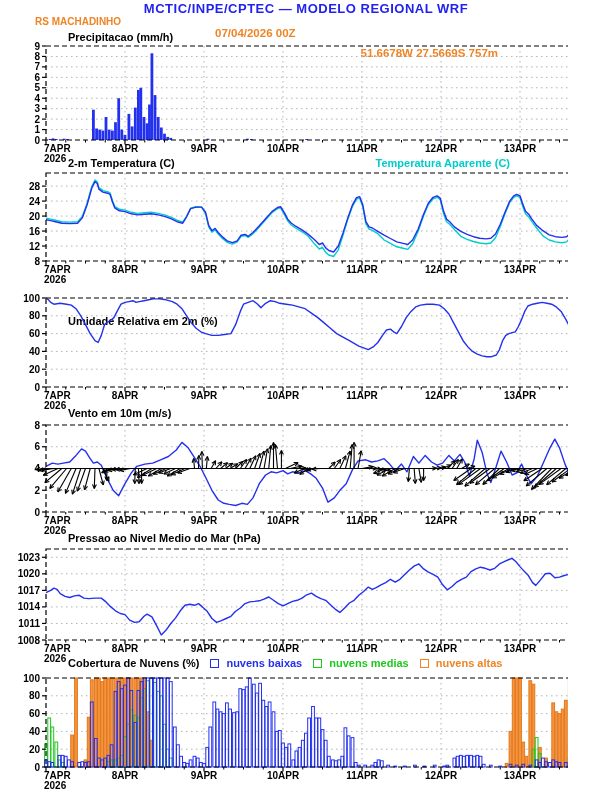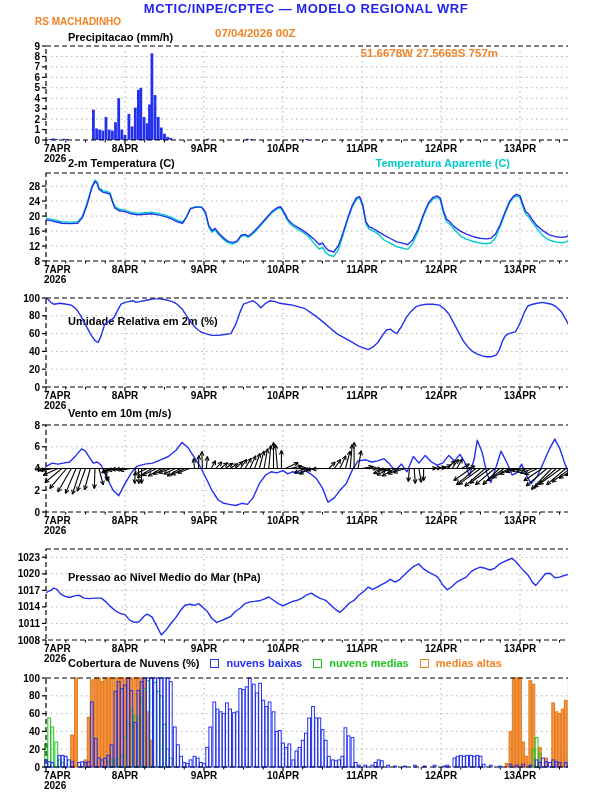--- a/index.html
+++ b/index.html
@@ -29,30 +29,30 @@
   <div class="abs hdr-title">MCTIC/INPE/CPTEC — MODELO REGIONAL WRF</div>
   <span class="abs station">RS MACHADINHO</span>
   <span class="abs rundate">07/04/2026 00Z</span>
   <div class="abs location">51.6678W 27.5669S 757m</div>
 
   <div class="abs ptitle" style="left:68px;top:31px;">Precipitacao (mm/h)</div>
   <div class="abs ptitle" style="left:68px;top:157px;">2-m Temperatura (C)</div>
   <div class="abs ptitle t-cyan" style="right:58px;top:157px;">Temperatura Aparente (C)</div>
   <div class="abs ptitle" style="left:68px;top:282px;margin-top:33px;">Umidade Relativa em 2m (%)</div>
   <div class="abs ptitle" style="left:68px;top:407px;">Vento em 10m (m/s)</div>
-  <div class="abs ptitle" style="left:68px;top:532px;margin-top:39px;">Pressao ao Nivel Medio do Mar (hPa)</div>
+  <div class="abs ptitle" style="left:68px;top:532px;">Pressao ao Nivel Medio do Mar (hPa)</div>
 
   <div class="abs legend-row">
     <span class="ptitle">Cobertura de Nuvens (%)</span>
     <span class="lgbox box-blue"></span>
     <span class="lg-blue">nuvens baixas</span>
     <span class="lgbox box-green"></span>
     <span class="lg-green">nuvens medias</span>
     <span class="lgbox box-orange"></span>
-    <span class="lg-orange">medias altas</span>
+    <span class="lg-orange">nuvens altas</span>
   </div>
 
   <svg id="chart-svg" width="612" height="792">
       <g>
         <g>
           <line x1="125" x2="125" y1="46" y2="140" stroke="#b3b3b3" stroke-width="1" stroke-dasharray="1.5 3.5"></line>
           <line x1="204" x2="204" y1="46" y2="140" stroke="#b3b3b3" stroke-width="1" stroke-dasharray="1.5 3.5"></line>
           <line x1="283" x2="283" y1="46" y2="140" stroke="#b3b3b3" stroke-width="1" stroke-dasharray="1.5 3.5"></line>
           <line x1="362" x2="362" y1="46" y2="140" stroke="#b3b3b3" stroke-width="1" stroke-dasharray="1.5 3.5"></line>
           <line x1="441" x2="441" y1="46" y2="140" stroke="#b3b3b3" stroke-width="1" stroke-dasharray="1.5 3.5"></line>

